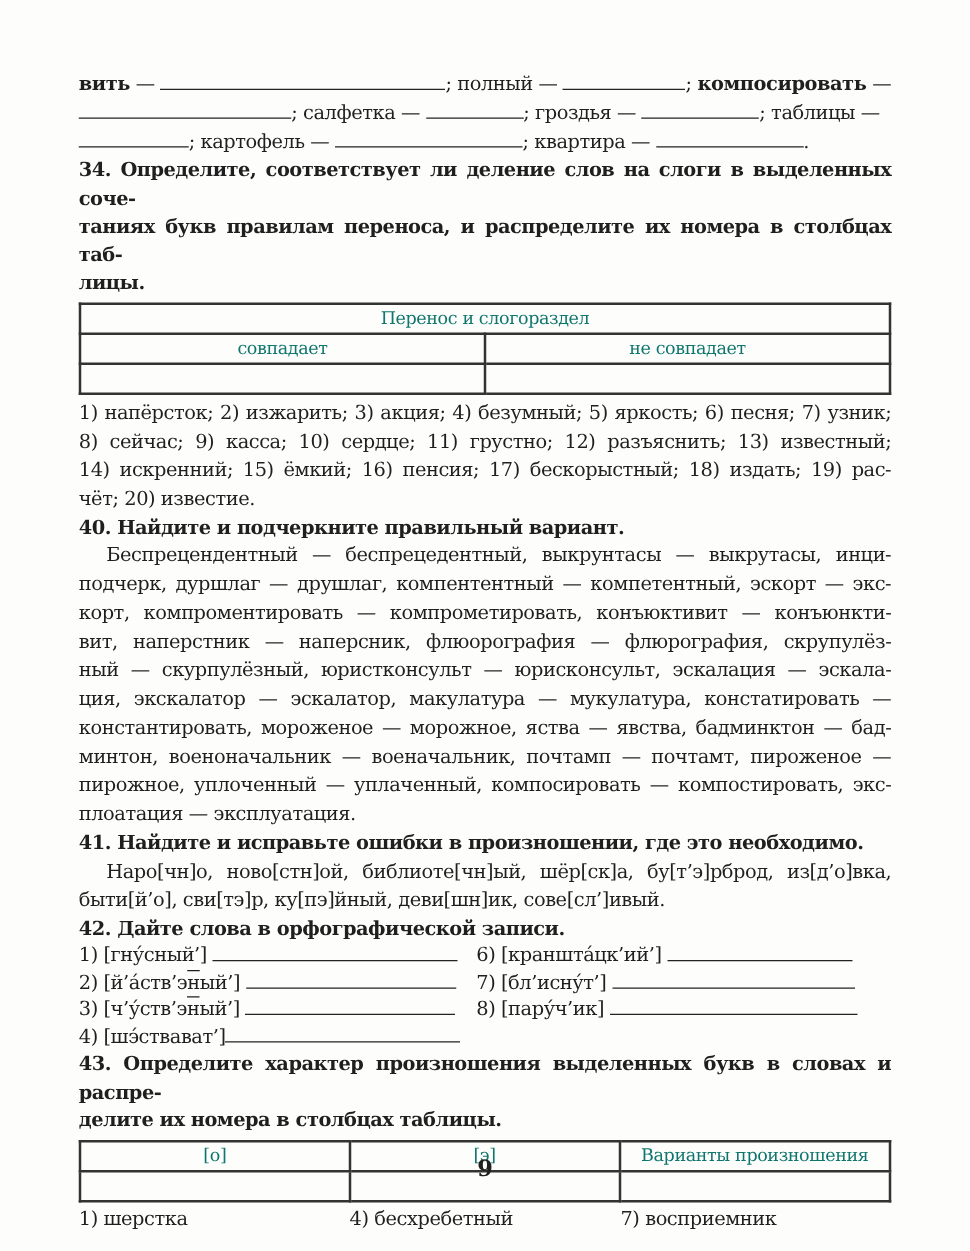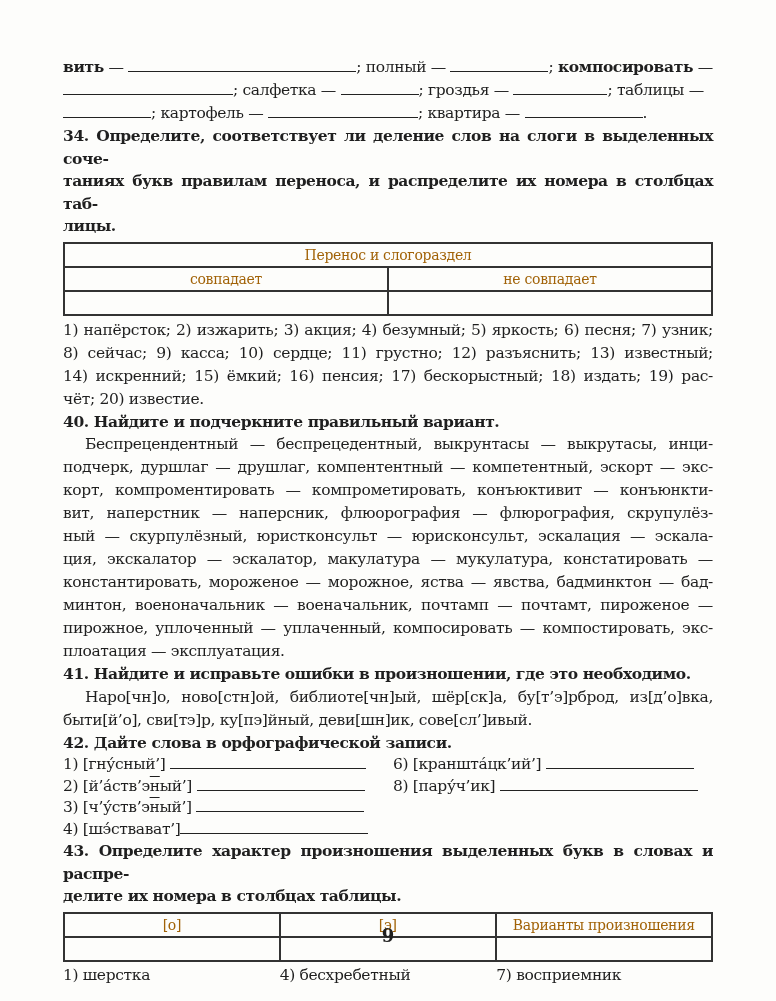--- a/index.html
+++ b/index.html
@@ -12,23 +12,23 @@
     overflow: hidden;
   }
   .page { position: absolute; left: 63px; top: 55px; width: 650px; }
   .line { font-size: 15.5px; line-height: 23px; white-space: nowrap; letter-spacing: -0.35px; }
   .justify { text-align: justify; text-align-last: justify; white-space: normal; }
   .b { font-weight: bold; text-align: right; }
   .blank { display: inline-block; border-bottom: 1px solid #222; height: 14px; vertical-align: baseline; }
   .task-title { font-weight: bold; font-size: 15.5px; line-height: 22.5px; letter-spacing: -0.4px; }
   .indent { text-indent: 22px; }
   table.grid { border-collapse: collapse; width: 650px; margin: 4px 0 3px 0; }
-  table.grid td { border: 2px solid #333; text-align: center; font-size: 14px; height: 22px; padding: 0; letter-spacing: -0.3px; color: #a16207; }
+  table.grid td { border: 2px solid #333; text-align: center; font-size: 14px; height: 22px; padding: 0; letter-spacing: -0.3px; color: #0f766e; }
   table.grid td.empty { height: 22px; }
-  .two-col { display: flex; justify-content: space-between; }
+  .two-col { display: flex; }
   .col { display: flex; flex-direction: column; }
   .item { font-size: 15.5px; line-height: 21.5px; white-space: nowrap; letter-spacing: -0.35px; }
   .three-col { display: flex; margin-top: 3px; }
   .three-col .c { flex: 1; }
   .overline { text-decoration: overline; }
   .page-num { position: absolute; left: 0; right: 0; top: 925px; text-align: center; font-weight: bold; font-size: 18px; }
 </style>
 </head>
 <body>
 
@@ -110,20 +110,24 @@
         <div class="item">
           <span>4)</span> <span>[шэ́ствават’]</span><span class="blank" style="width:188px"></span>
         </div>
       </div>
       <div class="col" style="width:320px">
         <div class="item">
           <span>6)</span> <span>[кранштáцк’ий’]</span>
           <span class="blank" style="width:148px"></span>
         </div>
         <div class="item">
+          <span>7)</span> <span>[бл’исну́т’]</span>
+          <span class="blank" style="width:194px"></span>
+        </div>
+        <div class="item">
           <span>8)</span> <span>[пару́ч’ик]</span>
           <span class="blank" style="width:198px"></span>
         </div>
       </div>
     </div>
   </div>
 
   <div>
     <div class="task-title justify">43. Определите характер произношения выделенных букв в словах и распре-</div>
     <div class="task-title">делите их номера в столбцах таблицы.</div>

